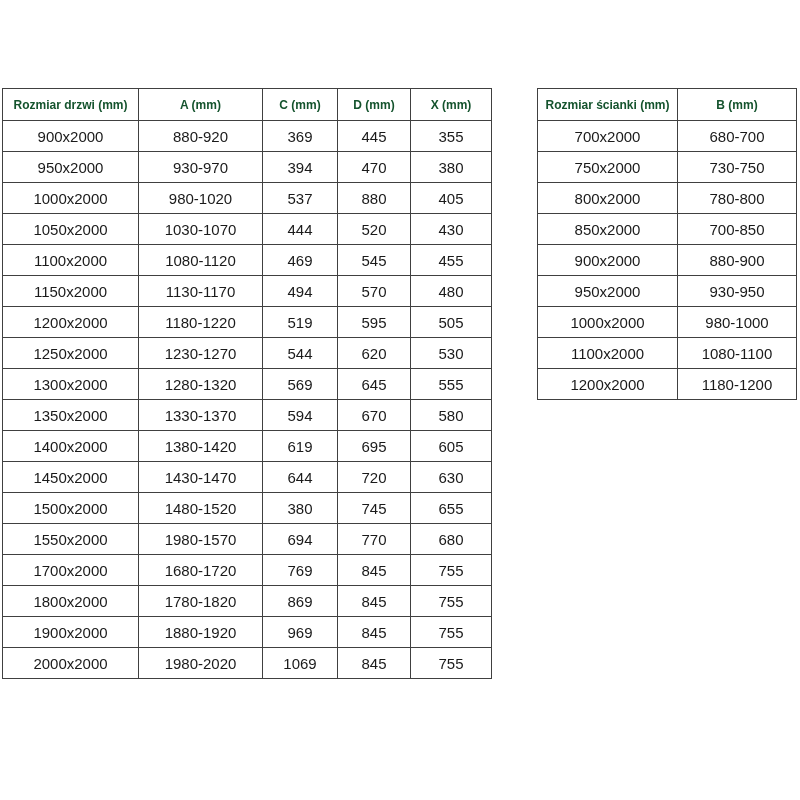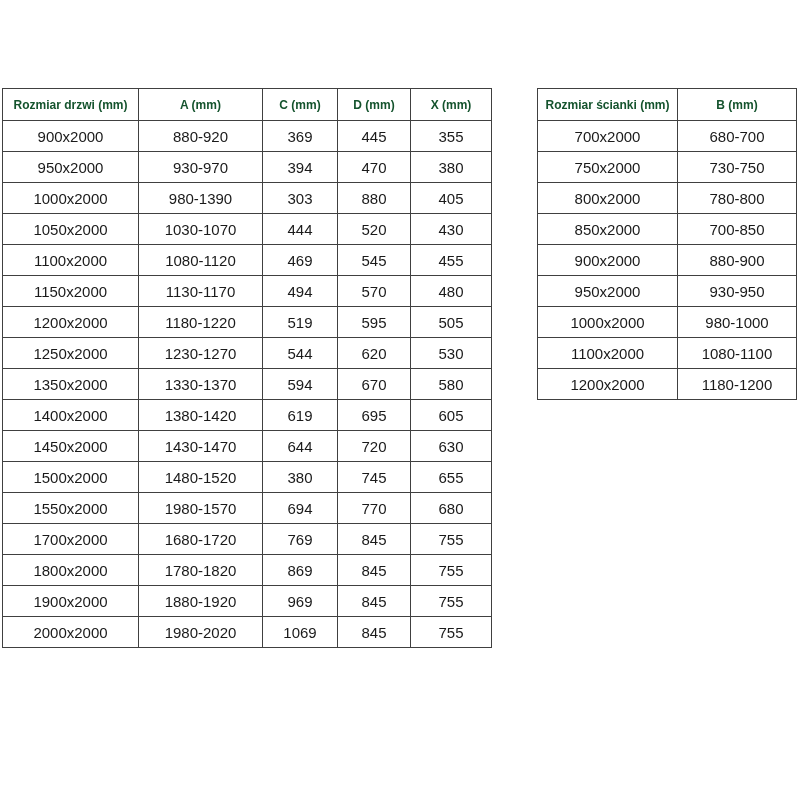--- a/index.html
+++ b/index.html
@@ -83,22 +83,22 @@
         </tr>
         <tr>
           <td>950x2000</td>
           <td>930-970</td>
           <td>394</td>
           <td>470</td>
           <td>380</td>
         </tr>
         <tr>
           <td>1000x2000</td>
-          <td>980-1390</td>
-          <td>303</td>
+          <td>980-1020</td>
+          <td>537</td>
           <td>880</td>
           <td>405</td>
         </tr>
         <tr>
           <td>1050x2000</td>
           <td>1030-1070</td>
           <td>444</td>
           <td>520</td>
           <td>430</td>
         </tr>
@@ -124,20 +124,27 @@
           <td>505</td>
         </tr>
         <tr>
           <td>1250x2000</td>
           <td>1230-1270</td>
           <td>544</td>
           <td>620</td>
           <td>530</td>
         </tr>
         <tr>
+          <td>1300x2000</td>
+          <td>1280-1320</td>
+          <td>569</td>
+          <td>645</td>
+          <td>555</td>
+        </tr>
+        <tr>
           <td>1350x2000</td>
           <td>1330-1370</td>
           <td>594</td>
           <td>670</td>
           <td>580</td>
         </tr>
         <tr>
           <td>1400x2000</td>
           <td>1380-1420</td>
           <td>619</td>

